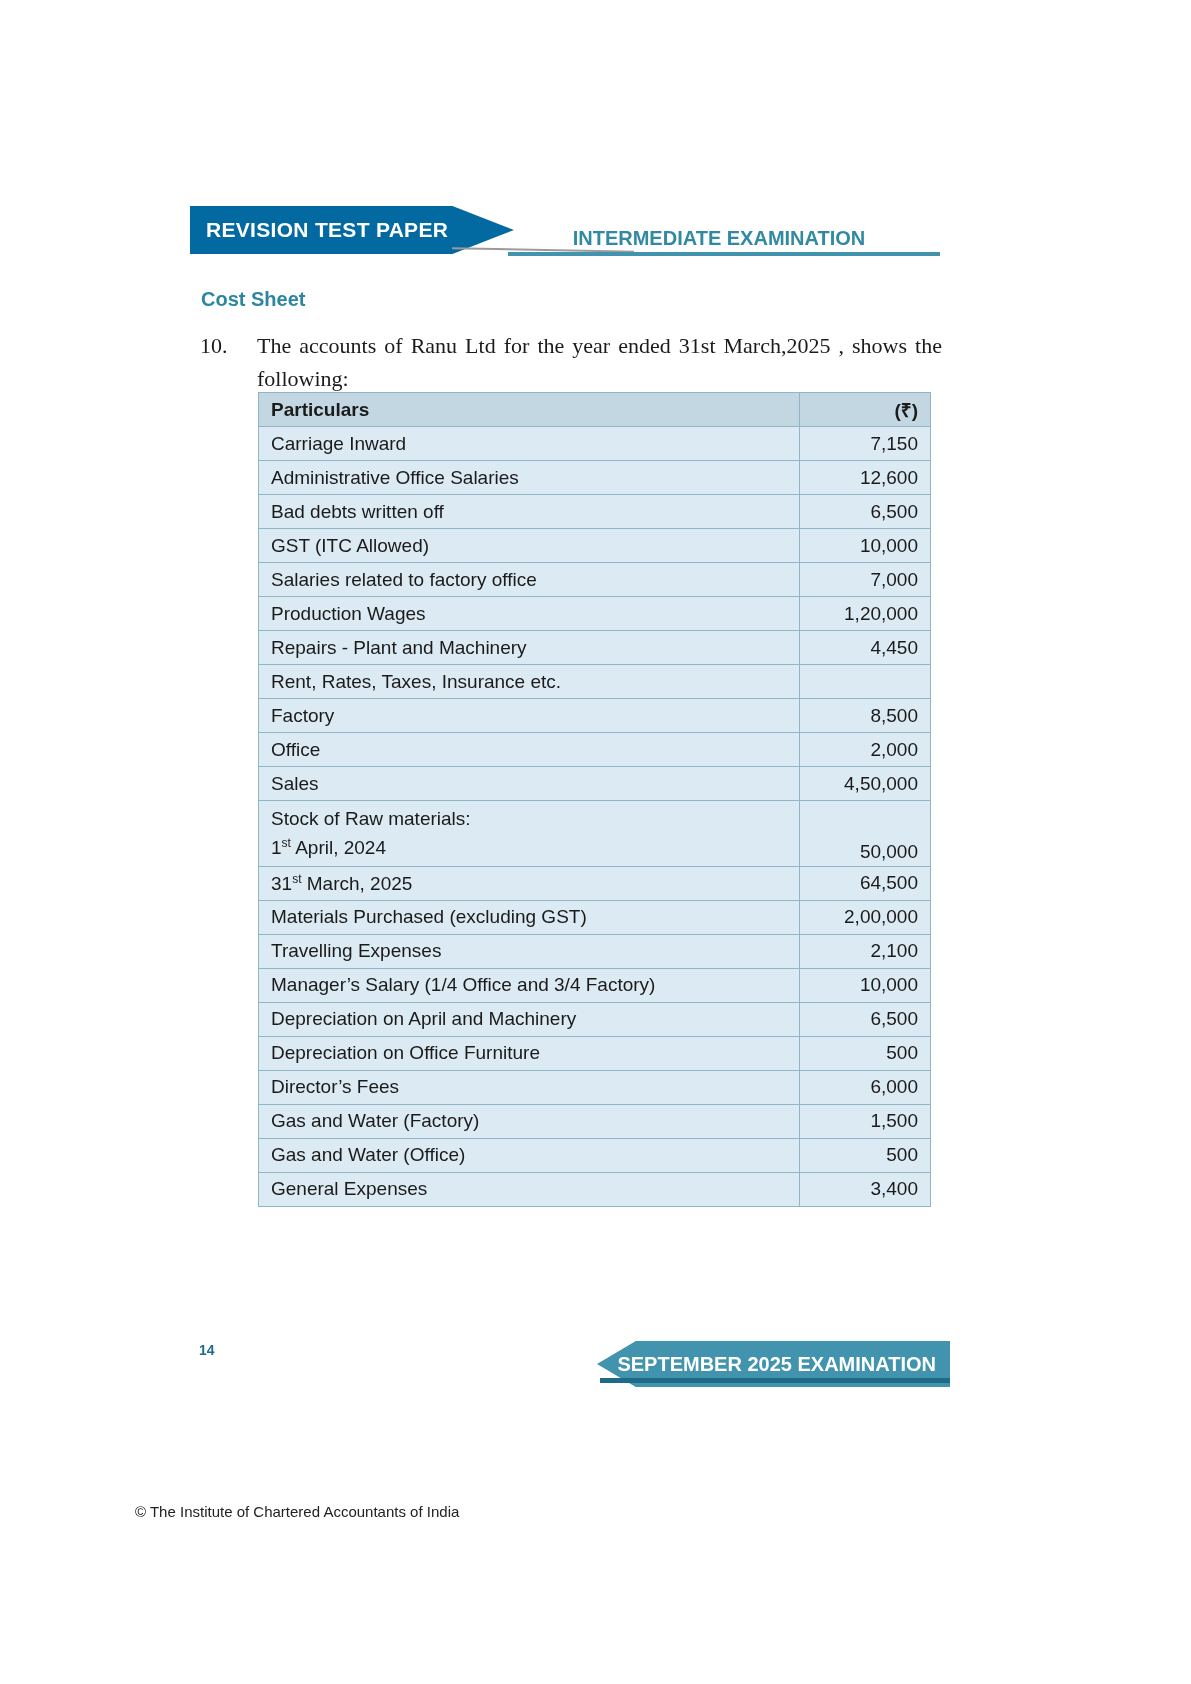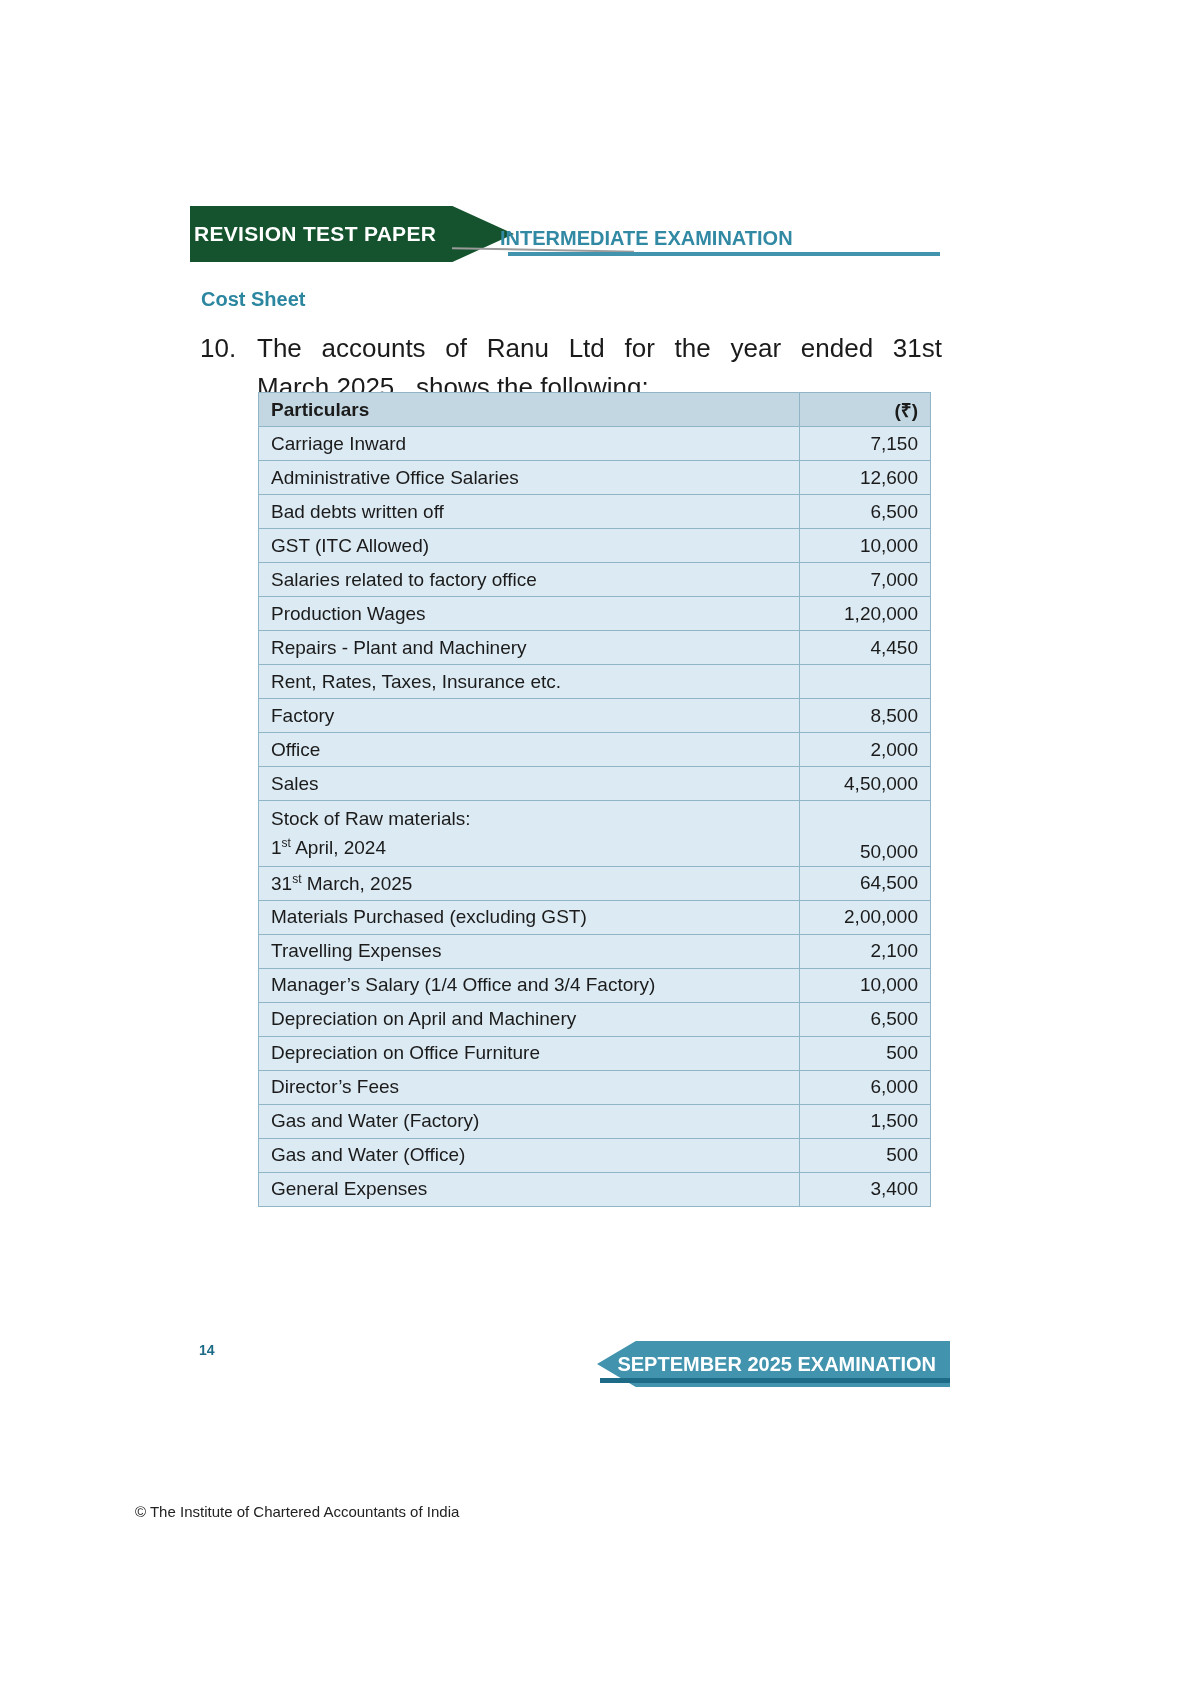--- a/index.html
+++ b/index.html
@@ -3,49 +3,49 @@
 <meta charset="utf-8">
 <style>
   html,body { margin:0; padding:0; background:#ffffff; }
   .page {
     position:relative; width:1191px; height:1684px; background:#ffffff;
     font-family:"Liberation Sans", sans-serif; color:#1b1b1b; overflow:hidden;
   }
 
   
   .top-ribbon {
-    position:absolute; left:190px; top:206px; width:324px; height:56px;
-    background:#14532d;
+    position:absolute; left:190px; top:206px; width:324px; height:48px;
+    background:#0369a1;
     clip-path:polygon(0 0, 81% 0, 100% 50%, 81% 100%, 0 100%);
-    display:flex; align-items:center; padding-left:4px; box-sizing:border-box;
+    display:flex; align-items:center; padding-left:16px; box-sizing:border-box;
   }
   .top-ribbon .ribbon-text {
     color:#ffffff; font-weight:bold; font-size:21px; letter-spacing:.3px; white-space:nowrap;
   }
   .gray-accent-line {
     position:absolute; left:452px; top:249px; width:182px; height:2px;
     background:#9b9b9b; transform:rotate(1.1deg);
   }
   .right-title {
-    position:absolute; left:500px; top:227px; width:438px; text-align:left;
+    position:absolute; left:500px; top:227px; width:438px; text-align:center;
     color:#3289a4; font-weight:bold; font-size:20px; white-space:nowrap;
   }
   .title-underline {
     position:absolute; left:508px; top:252px; width:432px; height:4px; background:#4193ae;
   }
 
   
   .section-title {
     position:absolute; left:201px; top:288px; color:#2c86a0; font-weight:bold; font-size:20px;
   }
 
   
   .question {
     position:absolute; left:200px; top:329px; width:742px;
-    display:flex; font-size:26px; line-height:1.5; color:#1b1b1b;
+    display:flex; font-size:22px; line-height:1.5; color:#1b1b1b;font-family:Liberation Serif, serif;
   }
   .q-num { width:57px; flex:none; }
   .q-text { flex:1; text-align:justify; }
 
   
   .cost-table {
     position:absolute; left:258px; top:392px; width:673px;
     border-collapse:collapse; font-size:19px; table-layout:fixed;
   }
   .cost-table th, .cost-table td {

